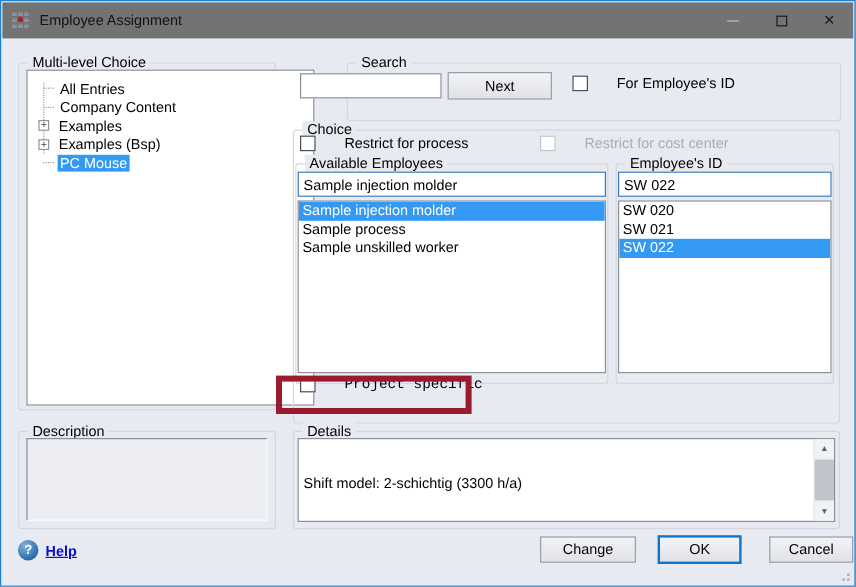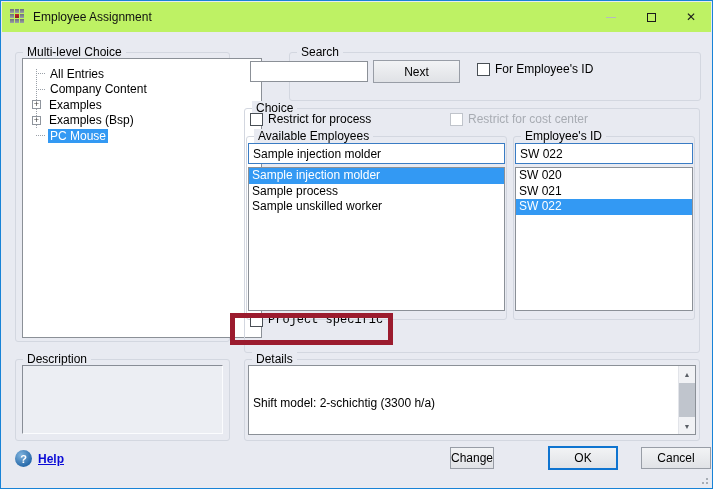--- a/index.html
+++ b/index.html
@@ -4,40 +4,40 @@
 <style>
   html,body{margin:0;padding:0;background:#555;}
   *{box-sizing:border-box;}
   #dialog{
     position:relative;width:713px;height:489px;margin:0 auto;
     background:#e8eaf1;border:1px solid #1883d7;
     font-family:"Liberation Sans","DejaVu Sans",sans-serif;font-size:12px;color:#000;
     overflow:hidden;
   }
   
-  .titlebar{position:absolute;left:1px;top:1px;right:1px;height:30px;background:#bef264;display:flex;align-items:center;}
+  .titlebar{position:absolute;left:1px;top:1px;right:1px;height:30px;background:#737373;display:flex;align-items:center;}
   .app-icon{width:16px;height:16px;margin:0 7px 0 8px;display:grid;grid-template-columns:repeat(3,4px);grid-template-rows:repeat(3,4px);gap:1px;}
   .app-icon i{background:linear-gradient(#6d7179,#9ba0a7);}
   .app-icon i.red{background:linear-gradient(#c2262c,#8e1b22);}
   .title-text{font-size:12px;color:#111;}
   .win-controls{position:absolute;right:0;top:0;height:30px;display:flex;}
   .win-btn{width:40px;height:30px;display:flex;align-items:center;justify-content:center;}
   .glyph-min{width:10px;height:1px;background:#b7babf;}
   .glyph-max{width:9px;height:9px;border:1px solid #1a1a1a;}
   .glyph-close{font-size:12px;color:#1a1a1a;line-height:1;}
   
   .group{position:absolute;border:1px solid #d3d7e0;border-radius:3px;}
   .glabel{position:absolute;top:-8px;left:7px;background:#e8eaf1;padding:0 4px;white-space:nowrap;}
   
   .textbox{position:absolute;background:#fff;border:1px solid #8b9097;font:inherit;padding:1px 4px;outline:none;}
   .textbox.blue{border:1px solid #3a7cc4;}
   .listbox{position:absolute;background:#fff;border:1px solid #8b9097;overflow:hidden;}
   .list-item{height:15.5px;line-height:15.5px;padding:0 3px;white-space:nowrap;}
   .list-item.sel{background:#3399f3;color:#fff;}
-  .checkbox{position:absolute;display:flex;align-items:center;}
+  .checkbox{position:absolute;display:flex;align-items:center;gap:19px;}
   .cb-box{width:13px;height:13px;background:#fff;border:1px solid #494f55;margin-right:5px;flex:none;}
   .checkbox.disabled .cb-box{border-color:#c0c4cb;}
   .checkbox.disabled .cb-label{color:#a8acb3;}
   .btn{position:absolute;display:flex;align-items:center;justify-content:center;
        background:linear-gradient(#f2f3f5,#e0e2e6);border:1px solid #989da6;font:inherit;}
   .btn.default{border:2px solid #0f74d0;}
   
   .tree{position:absolute;background:#fff;border:1px solid #8b9097;padding-top:7px;}
   .tree::before{content:"";position:absolute;left:13px;top:10px;height:59px;border-left:1px dotted #9aa0a8;}
   .tree-row{height:15.5px;display:flex;align-items:center;position:relative;}
@@ -189,18 +189,18 @@
     </div>
     <div class="scrollbar">
       <div class="sb-btn sb-up">▲</div>
       <div class="sb-thumb"></div>
       <div class="sb-btn sb-down">▼</div>
     </div>
   </div>
 
   <div class="help-icon" style="left:14px;top:449px;">?</div>
   <a class="help-link" style="left:37px;top:451px;">Help</a>
-  <button class="btn" style="left:449px;top:446px;width:44px;height:22px;">Change</button>
+  <button class="btn" style="left:449px;top:446px;width:80px;height:22px;">Change</button>
   <button class="btn default" style="left:547px;top:445px;width:70px;height:24px;">OK</button>
   <button class="btn" style="left:640px;top:446px;width:70px;height:22px;">Cancel</button>
   <div class="grip"></div>
 
 </div>
 
 </body></html>

